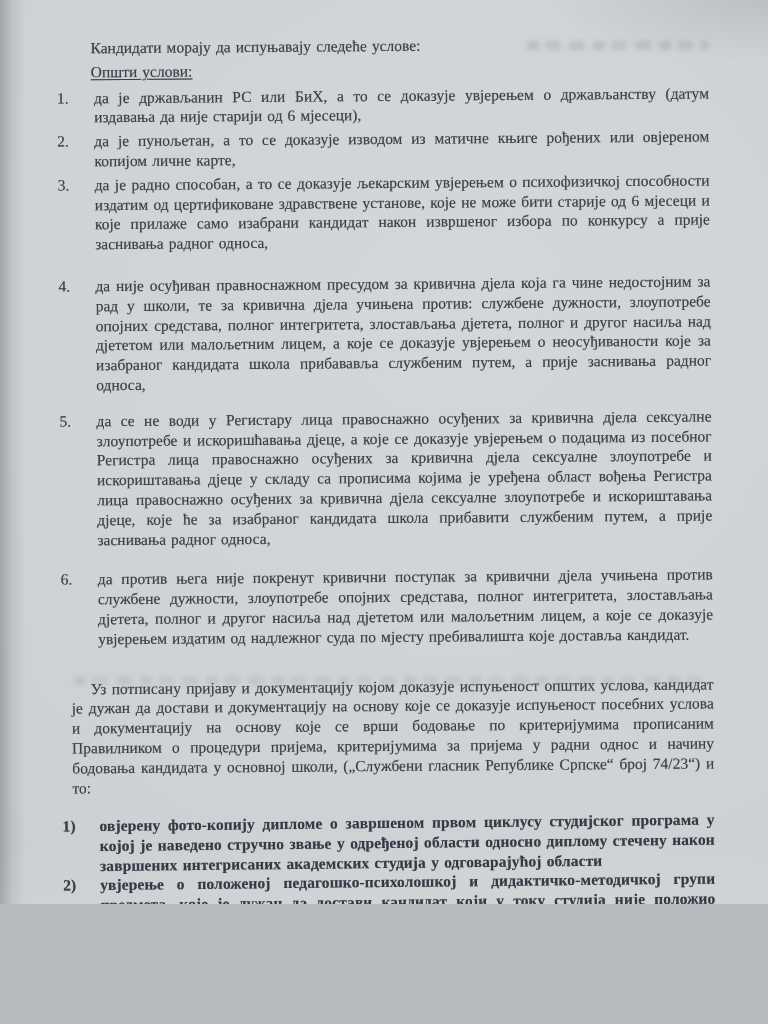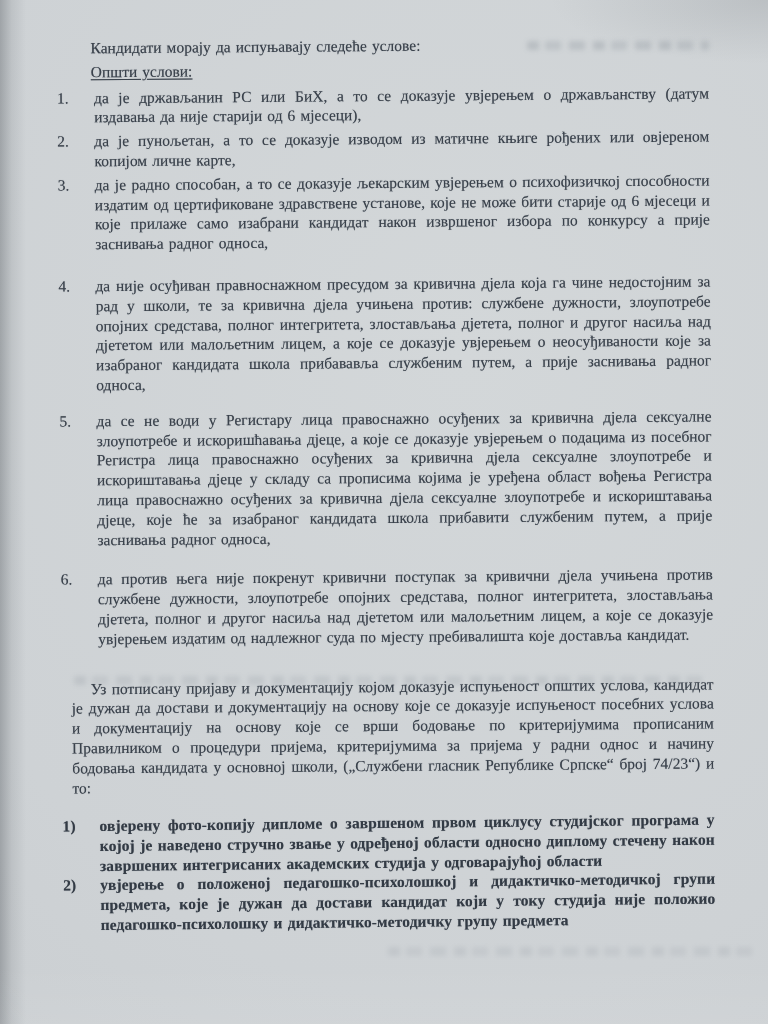--- a/index.html
+++ b/index.html
@@ -5,21 +5,21 @@
 <style>
   html, body { margin: 0; padding: 0; }
   body {
     width: 768px; height: 1024px;
     background: #b7bbbe;
     overflow: hidden;
     font-family: "Liberation Serif", serif;
   }
   .photo {
     position: relative;
-    width: 768px; height: 1024px;
+    width: 768px; height: 904px;
     overflow: hidden;
     background:
       radial-gradient(145% 125% at 60% 35%, #d3d7d9 0%, #ced2d5 50%, #c6cacd 100%);
   }
   
   .shade-left {
     position: absolute; left: 0; top: 0; bottom: 0; width: 26px;
     background: linear-gradient(90deg, rgba(50,56,62,0.30), rgba(50,56,62,0.10) 45%, rgba(50,56,62,0) 100%);
     pointer-events: none;
   }

